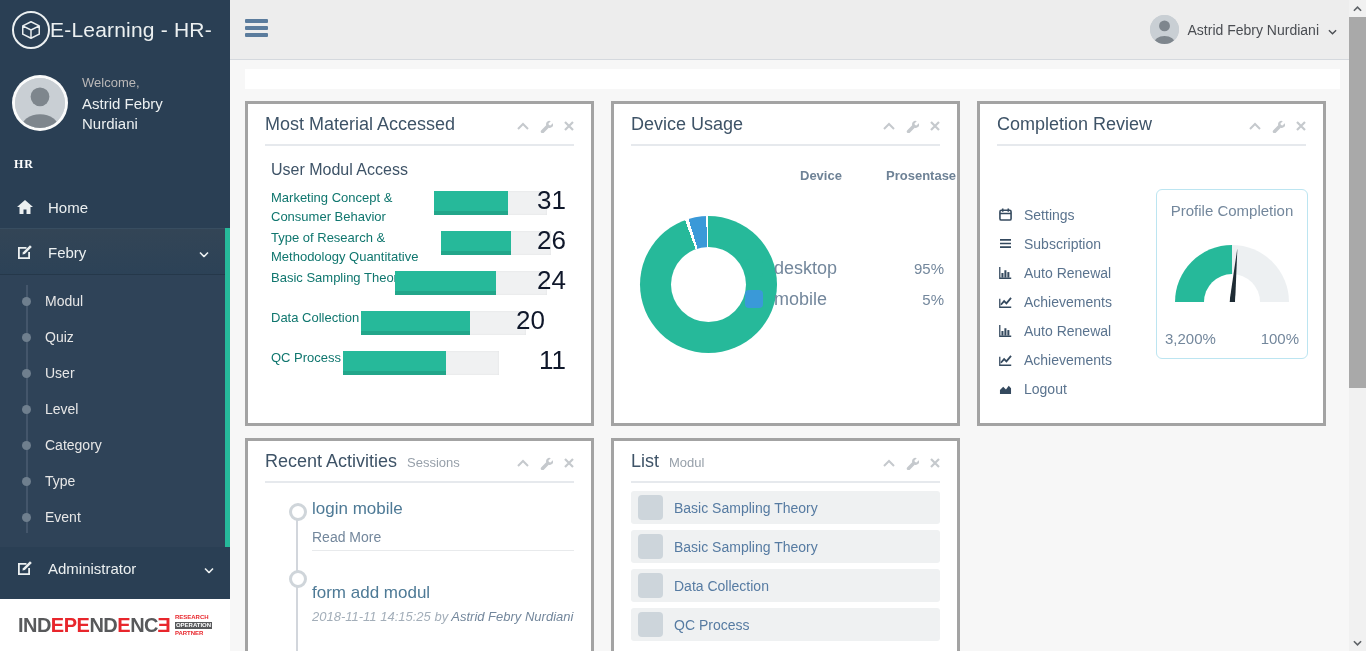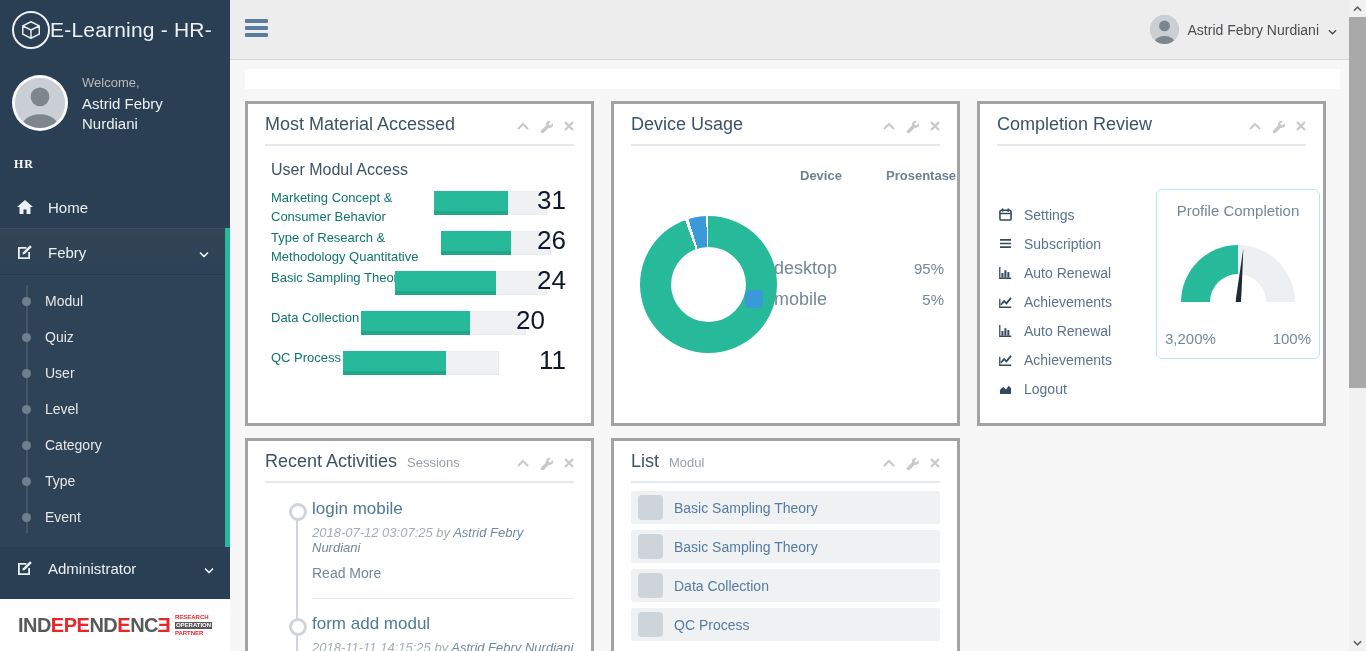--- a/index.html
+++ b/index.html
@@ -99,42 +99,42 @@
   .legend-swatch { width:18px; height:18px; border-radius:4px; flex:0 0 auto; }
   .legend-name { margin-left:11px; font-size:18px; color:#73879C; }
   .legend-pct { margin-left:auto; font-size:15px; color:#73879C; }
 
   
   .links { position:absolute; left:17px; top:76px;margin-top:20px; }
   .link-row { display:flex; align-items:center; gap:11px; height:29px; cursor:pointer;
     text-decoration:none; }
   .link-row .li-icon { width:16px; display:flex; justify-content:center; }
   .link-row .li-label { font-size:14px; color:#5A738E; }
-  .gauge-box { position:absolute; left:176px; top:85px; width:164px; height:170px;
+  .gauge-box { position:absolute; left:176px; top:85px; width:152px; height:170px;
     border:1px solid #BCE5F1; border-radius:6px; background:#fff; }
   .gauge-title { text-align:center; margin-top:12px; font-size:15px; color:#73879C; }
   .gauge-wrap { position:relative; width:114px; height:57px; margin:26px auto 0; overflow:hidden; }
   .g-arc { position:absolute; left:0; top:0; width:114px; height:114px; border-radius:50%;
     background:conic-gradient(from 270deg, #26B99A 0deg 90deg, #EDF0F2 90deg 180deg, #fff 180deg 360deg); }
   .g-hole { position:absolute; left:29px; top:29px; width:56px; height:56px;
     background:#fff; border-radius:50%; }
   .g-needle { position:absolute; left:54px; bottom:-3px; width:6px; height:57px;
     background:#1E2B34; clip-path:polygon(50% 0, 100% 100%, 0 100%);
     transform-origin:50% 100%; }
   .gauge-labels { display:flex; justify-content:space-between; padding:0 8px; margin-top:28px;
     font-size:15px; color:#73879C; }
 
   
   .timeline { position:relative; margin-top:16px; padding-left:47px; }
   .timeline::before { content:""; position:absolute; left:31px; top:8px; height:400px;
     width:2px; background:#D2D6DC; }
   .t-item { position:relative; }
   .t-item::before { content:""; position:absolute; left:-23px; top:4px; width:12px;
     height:12px; border-radius:50%; background:#fff; border:3px solid #CFD5DA; }
-  .t-item + .t-item { margin-top:16px; border-top:1px solid #E8EAEC; padding-top:15px; }
+  .t-item + .t-item { margin-top:4px; border-top:1px solid #E8EAEC; padding-top:32px; }
   .t-item + .t-item::before { top:19px; }
   .t-title { font-size:17px; color:#4E7A96; font-weight:400; }
   .t-meta { margin-top:6px; font-size:13px; font-style:italic; color:#A3AEB9; }
   .t-meta .t-author { color:#73879C; }
   .t-link { display:inline-block; margin-top:10px; font-size:14px; color:#73879C;
     cursor:pointer; text-decoration:none; }
 
   
   .mods { margin-top:8px; }
   .mod-item { height:33px; margin-top:6px; background:#EFF1F2; border-radius:3px;
@@ -512,24 +512,20 @@
                 <path d="M1 1 L9 9 M9 1 L1 9" stroke="#C5C9CD" stroke-width="2.2"></path>
               </svg>
             </span>
         </span>
       </div>
       <div class="p-divider"></div>
       <div class="timeline">
 
           <div class="t-item">
             <div class="t-title">login mobile</div>
-            <div class="t-meta">
-              <span>2018-07-12 03:07:25 by</span>
-              <span class="t-author">Astrid Febry Nurdiani</span>
-            </div>
             <a class="t-link">Read More</a>
           </div>
 
           <div class="t-item">
             <div class="t-title">form add modul</div>
             <div class="t-meta">
               <span>2018-11-11 14:15:25 by</span>
               <span class="t-author">Astrid Febry Nurdiani</span>
             </div>
 

